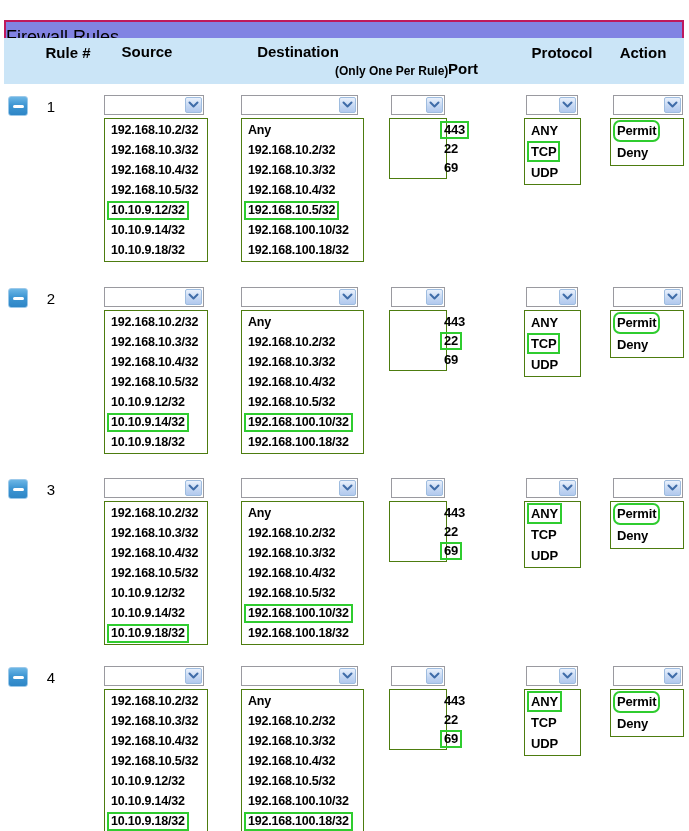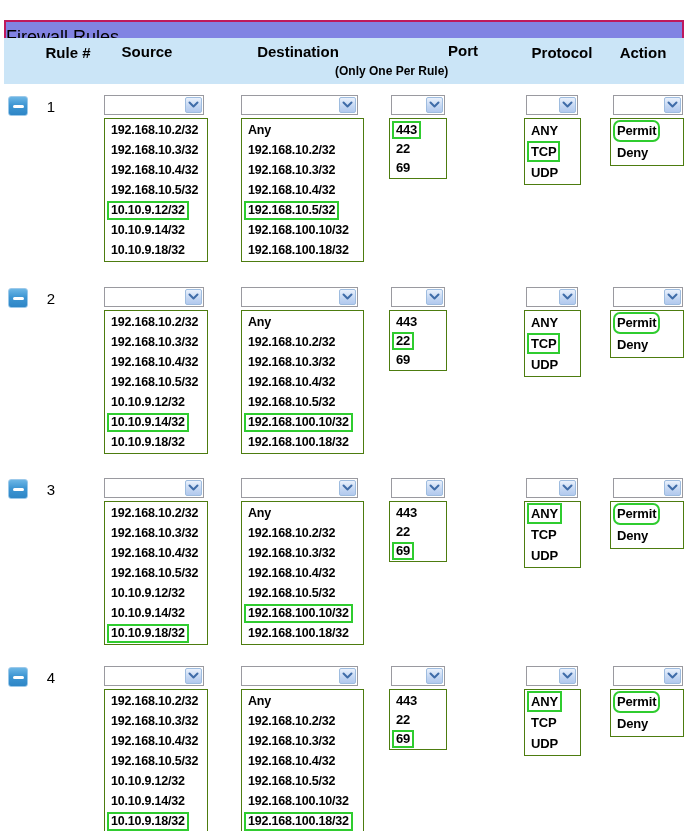--- a/index.html
+++ b/index.html
@@ -20,21 +20,21 @@
   }
   
   .header-row{
     position:absolute;left:4px;top:38px;width:680px;height:46px;
     background:var(--header-bg);
   }
   .hlbl{position:absolute;font-weight:bold;font-size:15px;text-align:center;}
   .h-rule{left:24px;top:6px;width:80px;}
   .h-source{left:98px;top:5px;width:90px;}
   .h-destination{left:234px;top:5px;width:120px;}
-  .h-port{left:331px;top:4px;width:160px;padding-left:48px;}
+  .h-port{left:331px;top:22px;width:160px;padding-left:48px;}
   .h-port-note{position:absolute;left:331px;top:26px;width:160px;text-align:left;font-weight:bold;font-size:12px;}
   .h-protocol{left:508px;top:6px;width:100px;}
   .h-action{left:599px;top:6px;width:80px;}
   
   .rule-row{position:absolute;left:0;width:689px;height:190px;}
   .minus-btn{
     position:absolute;left:8px;top:1px;width:20px;height:20px;
     background:linear-gradient(180deg,#6cb6e5 0%,#3e96d3 45%,#2e86c6 100%);
     border:1px solid #9cc9ea;border-radius:3px;box-sizing:border-box;
     padding:0;cursor:pointer;display:flex;align-items:center;justify-content:center;
@@ -67,21 +67,21 @@
   .list-destination{left:241px;width:123px;}
   .list-port{left:389px;width:58px;}
   .list-protocol{left:524px;width:57px;}
   .list-action{left:610px;width:74px;}
   .list-item{white-space:nowrap;padding-left:2px;cursor:default;}
   .item-text{
     display:inline-block;font-weight:bold;font-size:12.5px;
     border:2px solid transparent;padding:0 2px;line-height:15px;
     letter-spacing:-0.2px;
   }
-  .list-port .item-text{line-height:14px;font-size:13px;}
+  .list-port .item-text{line-height:14px;font-size:13px;margin-left:48px;}
   .list-protocol .item-text{line-height:17px;font-size:13px;}
   .list-action .item-text{line-height:18px;font-size:13px;border-radius:7px;}
   .item-text.selected{border-color:var(--hl);}
 </style>
 </head>
 <body>
 
 <div class="page">
   <div class="title-bar">Firewall Rules</div>
 

